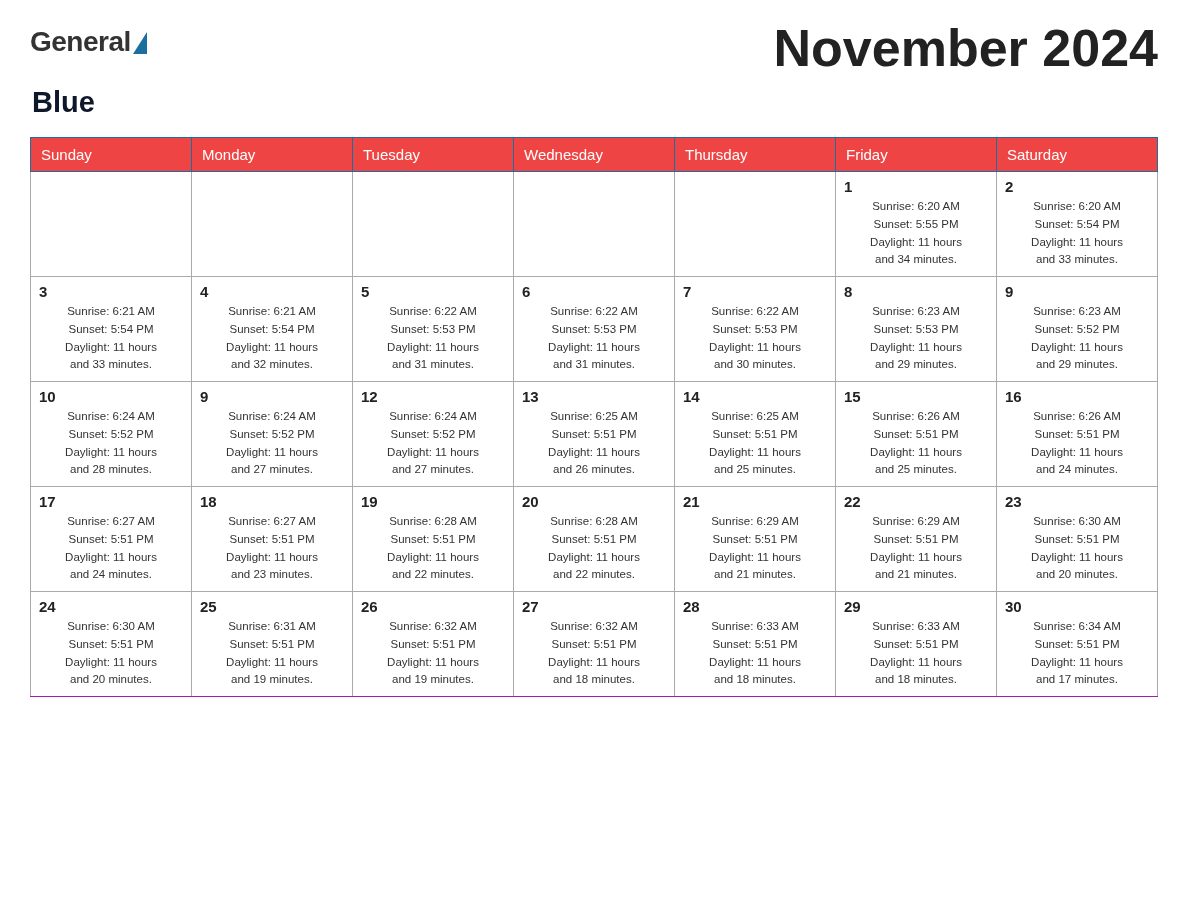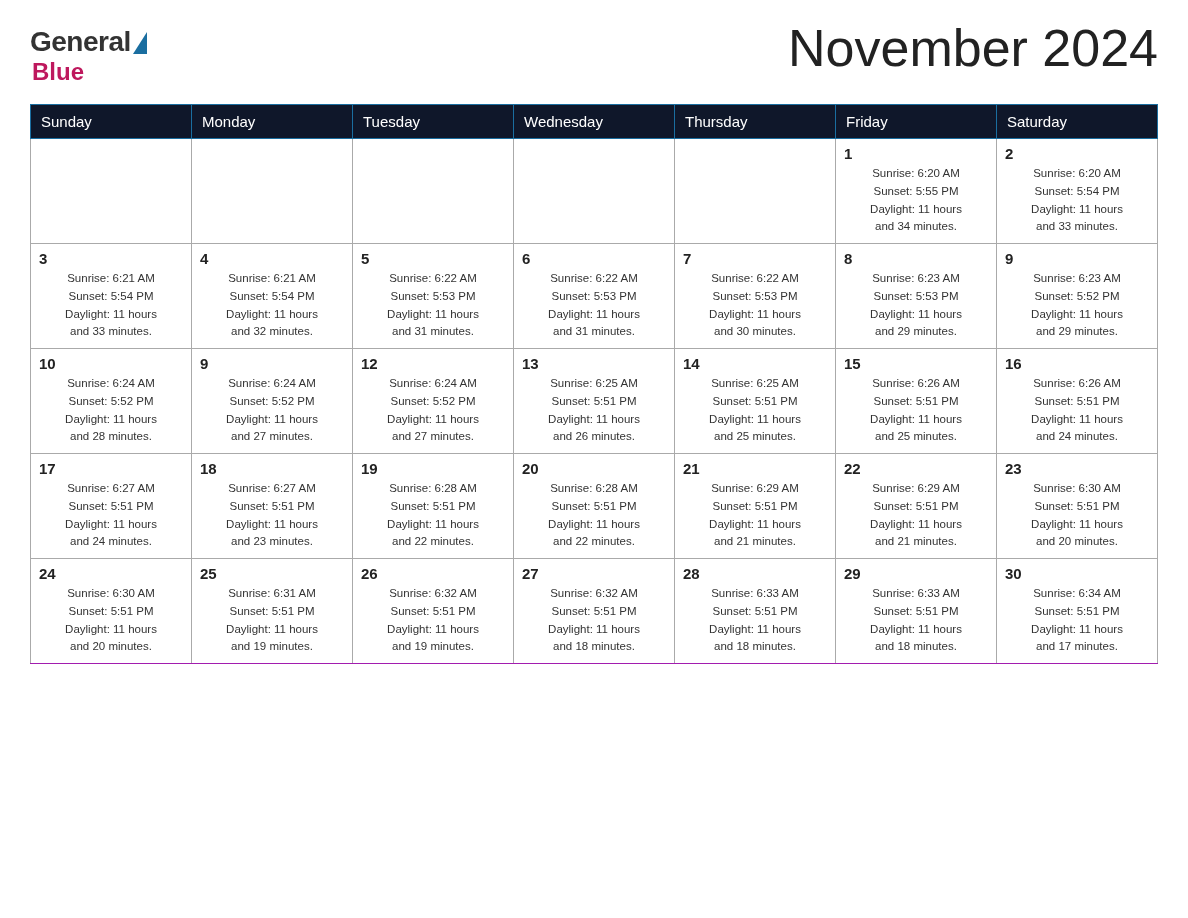--- a/index.html
+++ b/index.html
@@ -14,20 +14,21 @@
       display: flex;
       justify-content: space-between;
       align-items: flex-start;
       margin-bottom: 18px;
     }
     .logo {
       display: flex;
       flex-direction: column;
       align-items: flex-start;
       padding-top: 6px;
+      gap: 28px;
     }
     .logo-top {
       display: flex;
       align-items: center;
     }
     .logo-general {
       font-size: 28px;
       font-weight: bold;
       color: #333;
       letter-spacing: -0.5px;
@@ -35,45 +36,45 @@
     .logo-triangle {
       width: 0;
       height: 0;
       border-left: 14px solid transparent;
       border-right: 0px solid transparent;
       border-bottom: 22px solid #1a6ea0;
       margin-left: 2px;
       margin-bottom: -2px;
     }
     .logo-blue {
-      font-size: 24px;
-      font-weight: bold;
-      color: #be185d;
+      font-size: 29px;
+      font-weight: bold;
+      color: #0f172a;
       margin-left: 2px;
     }
     .title-block {
       text-align: right;
     }
     .month-title {
       font-size: 52px;
-      font-weight: normal;
+      font-weight: bold;
       color: #222;
       line-height: 1.1;
     }
     .location-title {
       font-size: 22px;
       color: #555;
       margin-top: 4px;
     }
     .calendar {
       width: 100%;
       border-collapse: collapse;
     }
     .calendar th {
-      background-color: #0f172a;
+      background-color: #ef4444;
       color: #fff;
       font-size: 15px;
       font-weight: normal;
       padding: 8px 10px;
       text-align: left;
       border: 1px solid #1a6ea0;
     }
     .calendar td {
       border: 1px solid #aaa;
       vertical-align: top;

